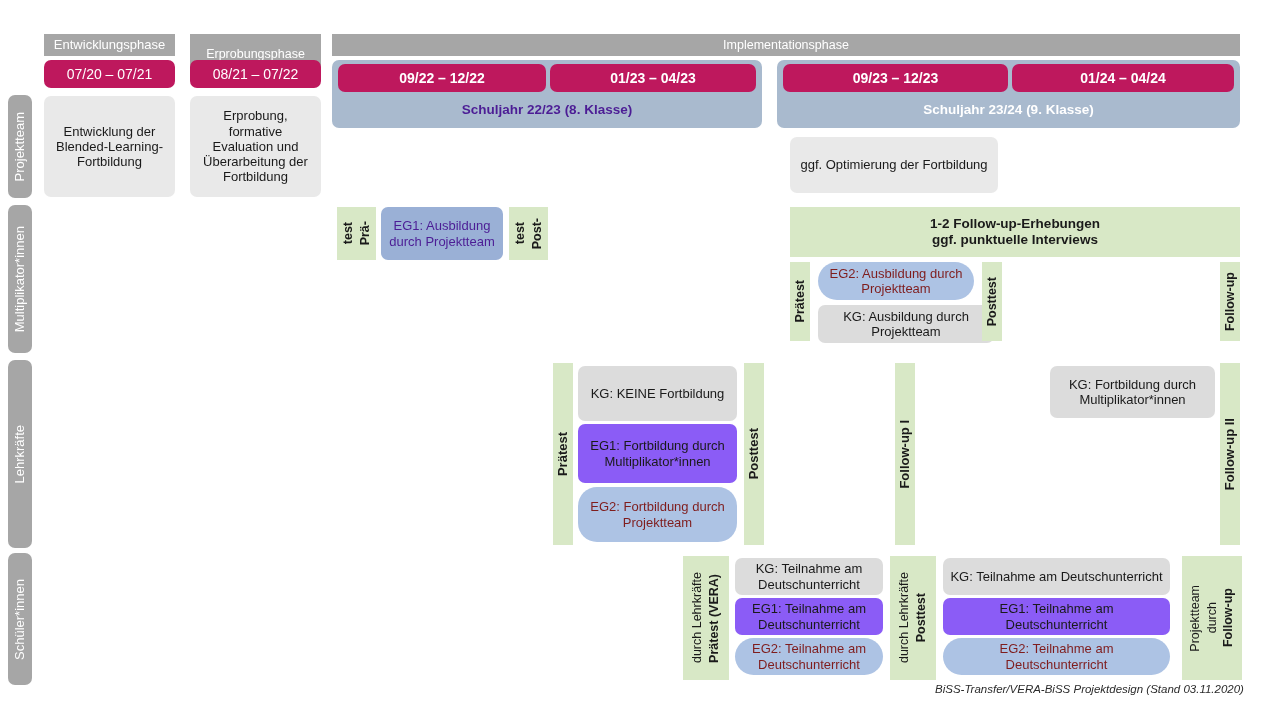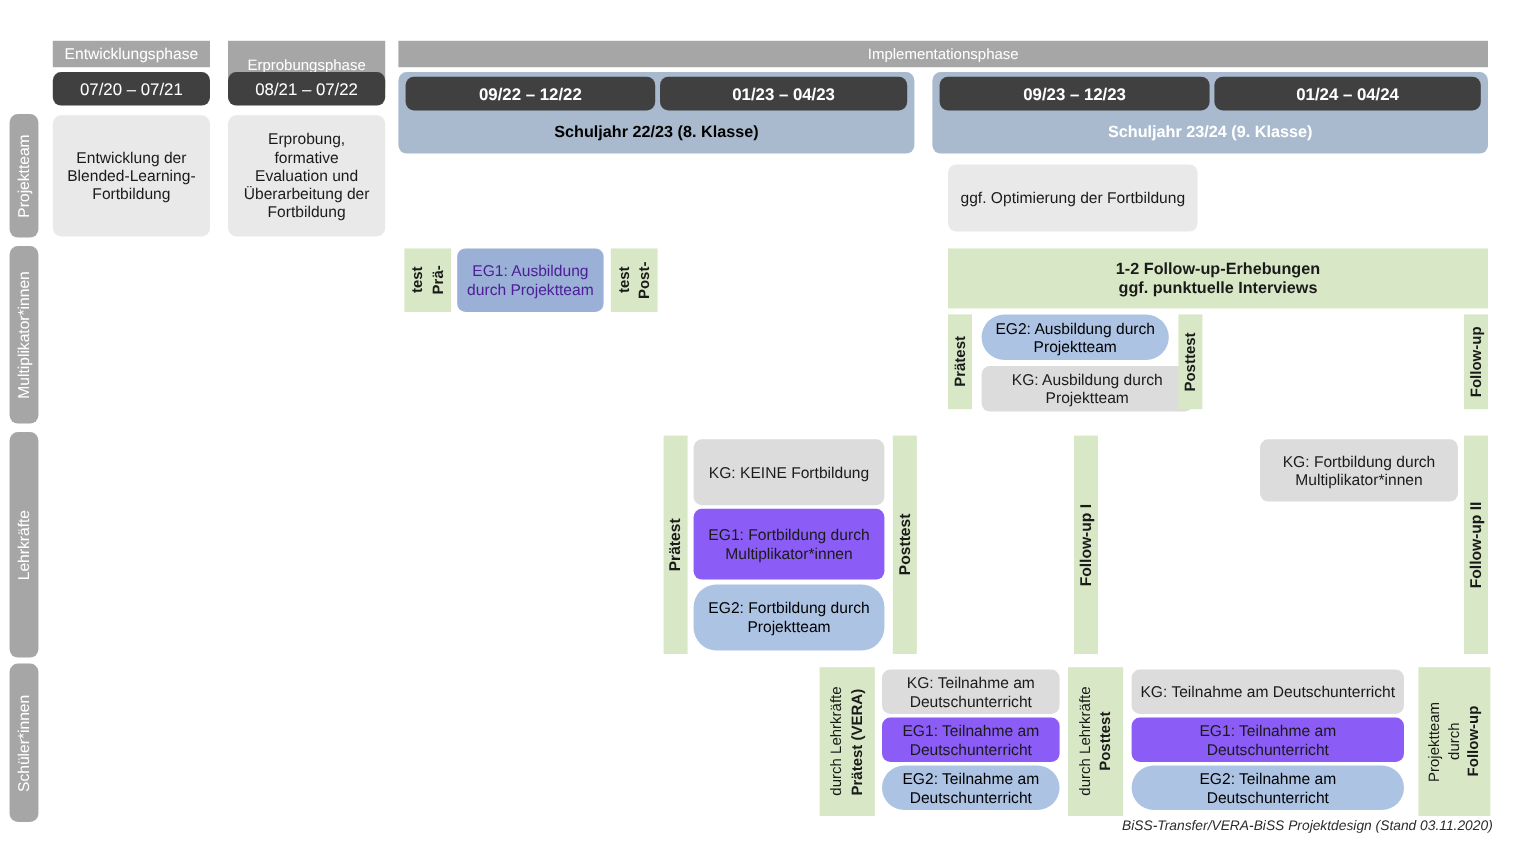--- a/index.html
+++ b/index.html
@@ -7,27 +7,27 @@
        font-family:"Liberation Sans","DejaVu Sans",sans-serif;color:#1a1a1a;}
   .abs{position:absolute;box-sizing:border-box;}
 
   
   .box{position:absolute;box-sizing:border-box;display:flex;align-items:center;
        justify-content:center;text-align:center;line-height:1.18;}
   .rounded{border-radius:7px;}
 
   
   .c-phase   {background:#a6a6a6;color:#ffffff;}
-  .c-date    {background:#404040;color:#ffffff;}
+  .c-date    {background:#be185d;color:#ffffff;}
   .c-year    {background:#a9bace;color:#ffffff;font-weight:bold;}
   .c-grey    {background:#e9e9e9;color:#1a1a1a;}
   .c-kg      {background:#dcdcdc;color:#1a1a1a;}
   .c-eg1     {background:#8b5cf6;color:#1a1a1a;}
   .c-eg1b    {background:#9ab0d6;color:#4c1d95;}
-  .c-eg2     {background:#adc3e4;color:#000000;border-radius:19px;}
+  .c-eg2     {background:#adc3e4;color:#7f1d1d;border-radius:19px;}
   .c-green   {background:#d8e8c6;color:#1a1a1a;}
   .c-side    {background:#a6a6a6;color:#ffffff;}
 
   
   .vert{writing-mode:vertical-rl;transform:rotate(180deg);}
   .vert-wrap{display:flex;flex-direction:row-reverse;align-items:center;
              justify-content:center;gap:2px;height:100%;width:100%;}
   .vert-wrap > span{writing-mode:vertical-rl;transform:rotate(180deg);
                     white-space:nowrap;text-align:center;}
 
@@ -56,21 +56,21 @@
   <span>08/21 – 07/22</span>
 </div>
 
 <div class="rounded c-year abs" style="left:332px;top:60px;width:430px;height:68px;">
   <div class="box rounded c-date" style="left:6px;top:4px;width:208px;height:28px;font-size:14px;">
     <span>09/22 – 12/22</span>
   </div>
   <div class="box rounded c-date" style="left:218px;top:4px;width:206px;height:28px;font-size:14px;">
     <span>01/23 – 04/23</span>
   </div>
-  <div class="box" style="left:0;top:34px;width:430px;height:32px;font-size:13.5px;font-weight:bold;color:#000000;">
+  <div class="box" style="left:0;top:34px;width:430px;height:32px;font-size:13.5px;font-weight:bold;color:#4c1d95;">
     <span>Schuljahr 22/23 (8. Klasse)</span>
   </div>
 </div>
 
 <div class="rounded c-year abs" style="left:777px;top:60px;width:463px;height:68px;">
   <div class="box rounded c-date" style="left:6px;top:4px;width:225px;height:28px;font-size:14px;">
     <span>09/23 – 12/23</span>
   </div>
   <div class="box rounded c-date" style="left:235px;top:4px;width:222px;height:28px;font-size:14px;">
     <span>01/24 – 04/24</span>

